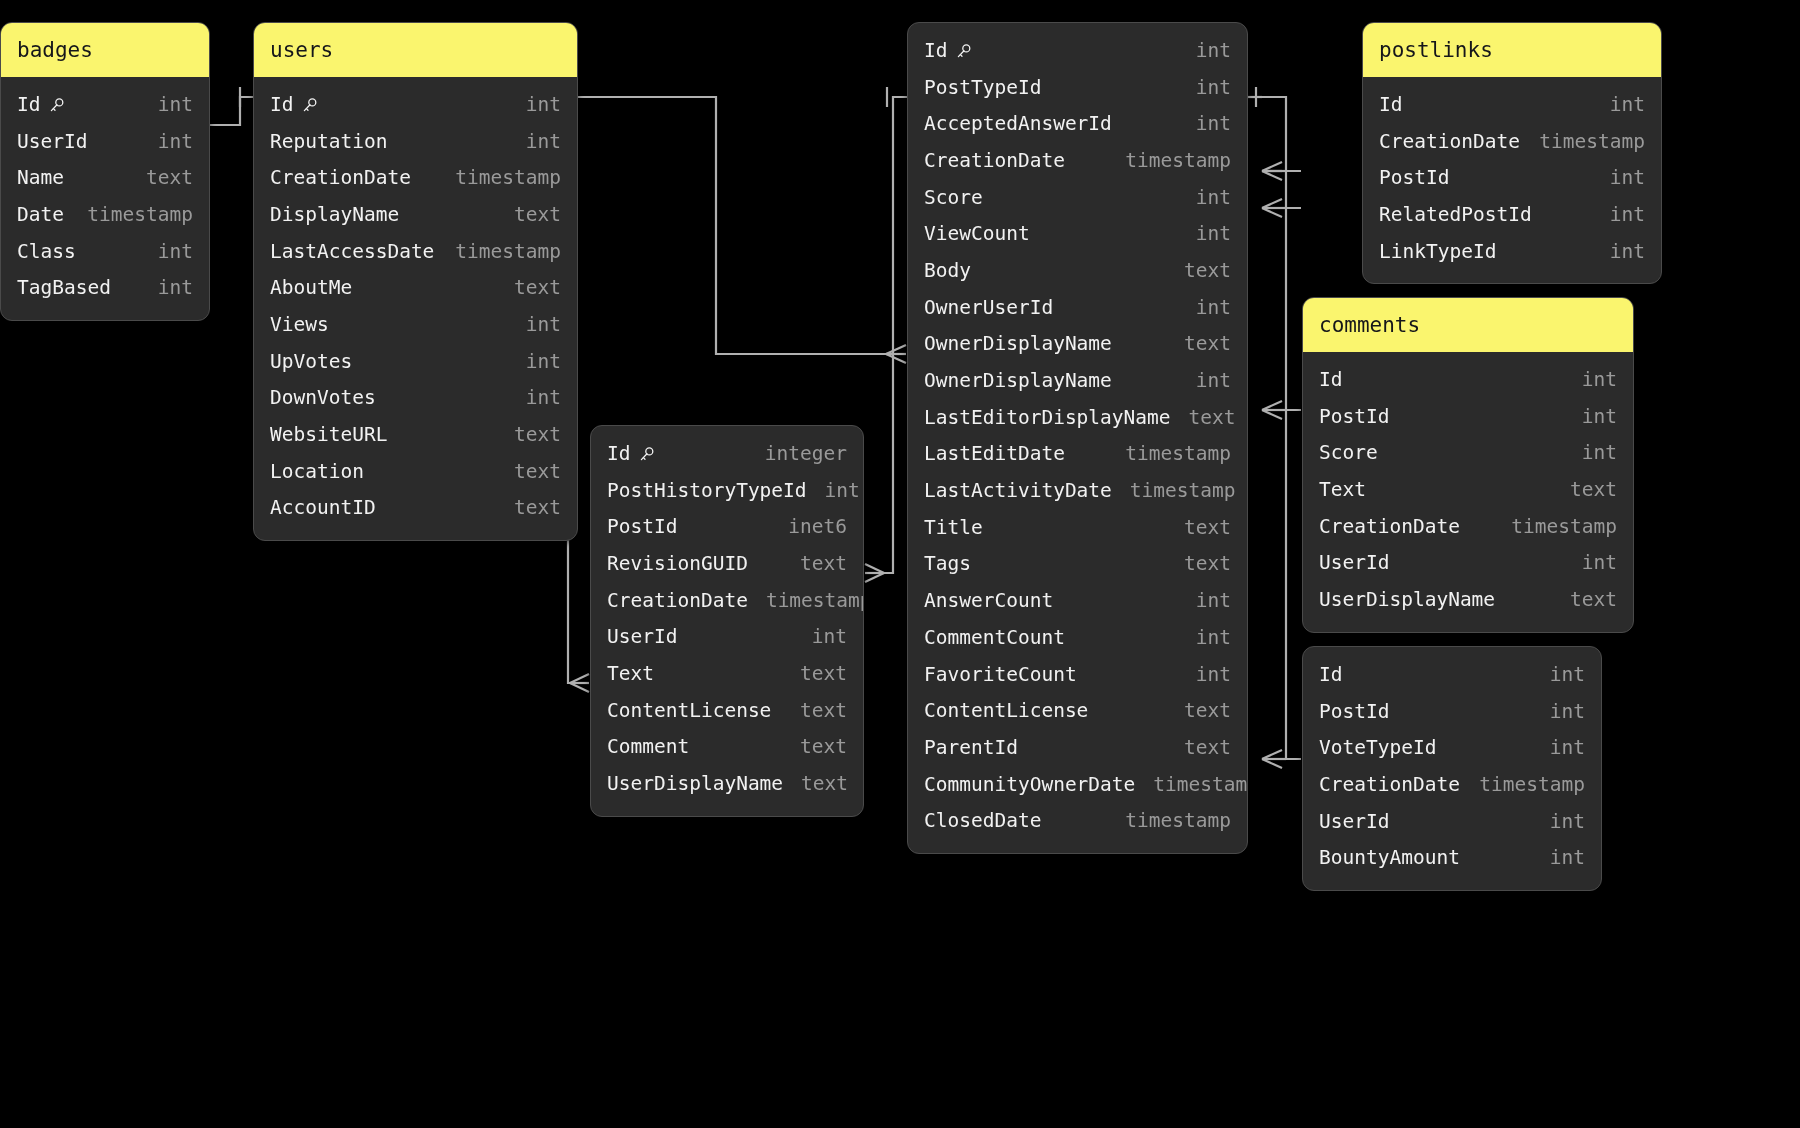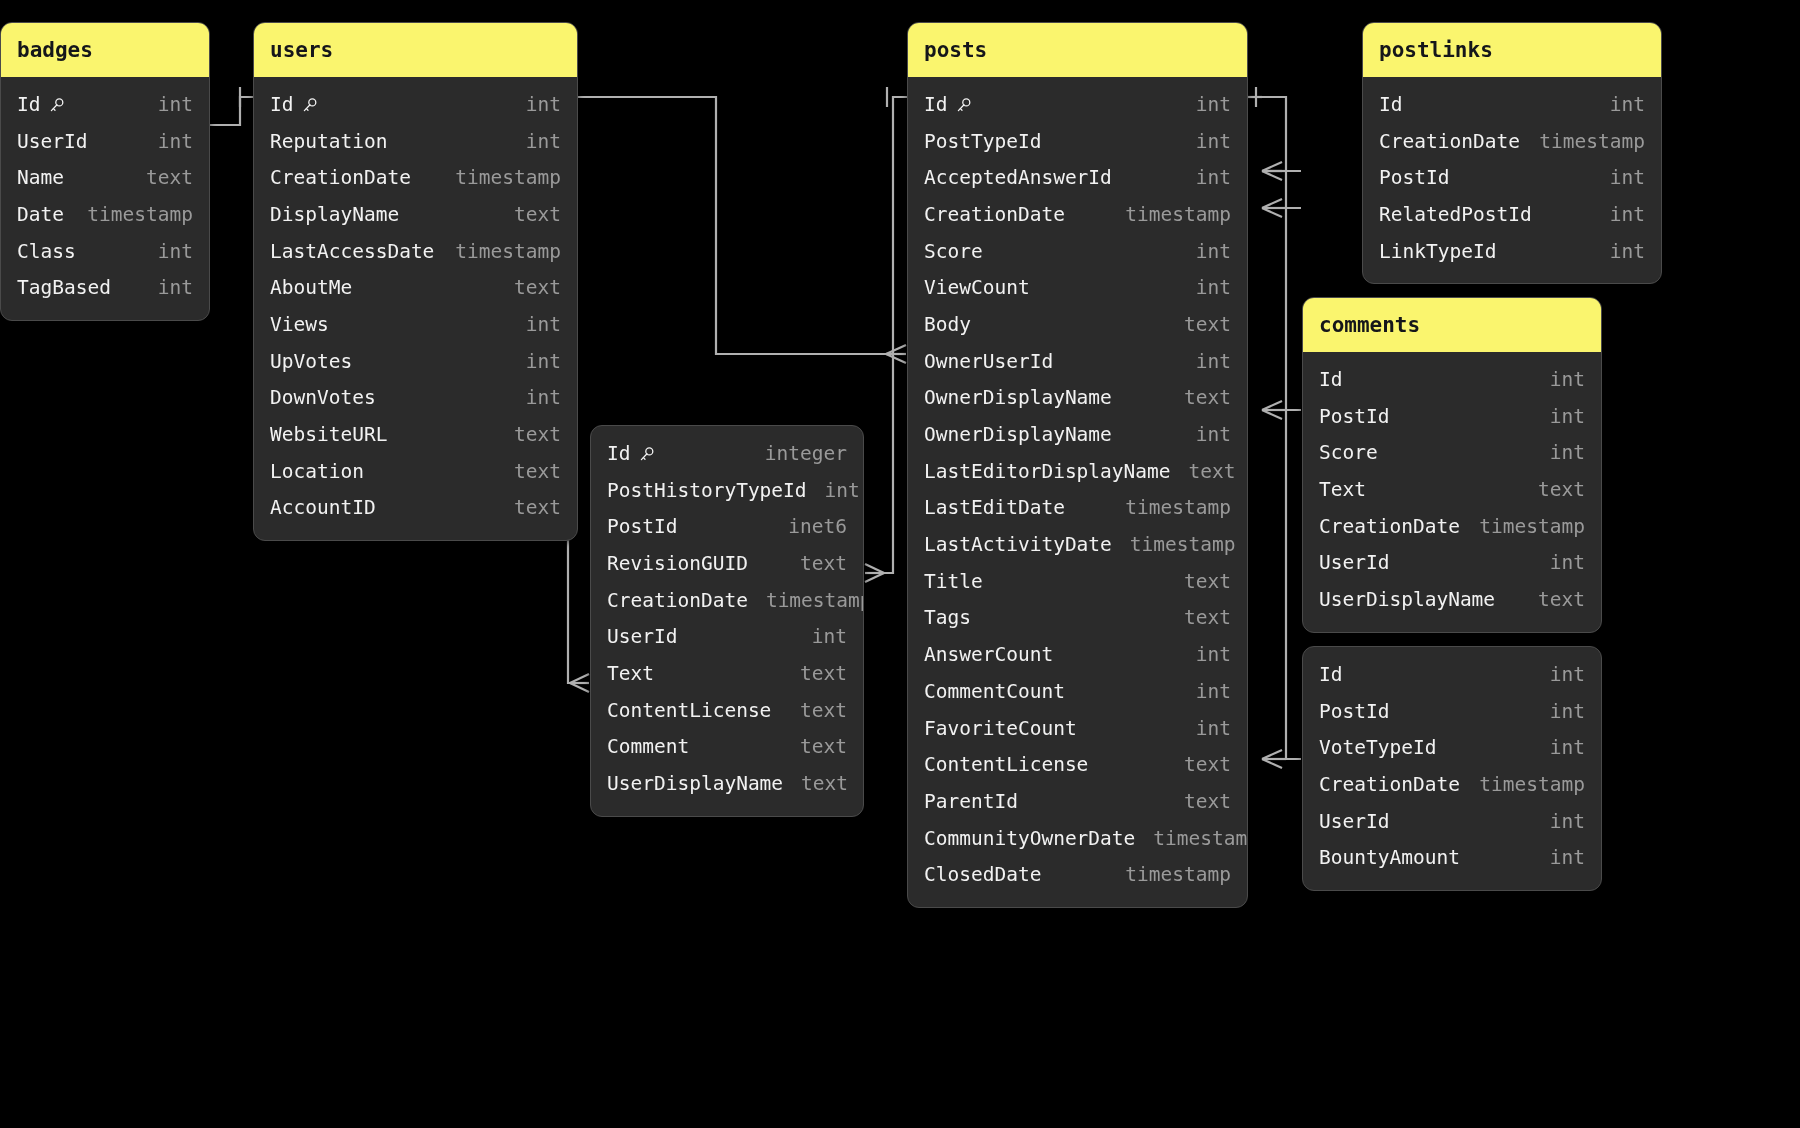--- a/index.html
+++ b/index.html
@@ -36,21 +36,21 @@
     border-radius: 12px;
     background: #2b2b2b;
     border: 1px solid #4a4a4a;
     box-sizing: border-box;
     overflow: hidden;
     box-shadow: 0 2px 6px rgba(0,0,0,0.6);
   }
   .table-header {
     background: #faf56e;
     color: #15161a;
-    font-weight: bold;
+    font-weight: normal;
     font-size: 21px;
     line-height: 1;
     padding: 17px 16px 16px 16px;
     letter-spacing: 0px;
     white-space: nowrap;
   }
   .table-body {
     padding: 9px 0 14px 0;
   }
   .field-row {
@@ -372,21 +372,20 @@
           <div class="field-row">
     <span class="field-name">
       <span class="field-label">UserDisplayName</span>
 
     </span>
     <span class="field-type">text</span>
   </div>
         </div>
   </div>
       <div class="table-card" style="left: 907px; top: 22px; width: 341px;">
-    <div class="table-header">posts</div>
     <div class="table-body">
           <div class="field-row">
     <span class="field-name">
       <span class="field-label">Id</span>
       <span class="pk-icon">
         <svg width="17" height="17" viewBox="0 0 17 17">
           <circle cx="11.3" cy="5.4" r="3.5" fill="none" stroke="#f2f2f2" stroke-width="1.3"></circle>
           <path d="M 9.0 7.8 L 3.4 13.6" stroke="#f2f2f2" stroke-width="1.3" fill="none" stroke-linecap="round"></path>
           <path d="M 5.4 11.6 L 7.0 13.2" stroke="#f2f2f2" stroke-width="1.3" fill="none" stroke-linecap="round"></path>
         </svg>
@@ -576,21 +575,21 @@
   </div>
           <div class="field-row">
     <span class="field-name">
       <span class="field-label">LinkTypeId</span>
 
     </span>
     <span class="field-type">int</span>
   </div>
         </div>
   </div>
-      <div class="table-card" style="left: 1302px; top: 297px; width: 300px;">
+      <div class="table-card" style="left: 1302px; top: 297px; width: 332px;">
     <div class="table-header">comments</div>
     <div class="table-body">
           <div class="field-row">
     <span class="field-name">
       <span class="field-label">Id</span>
 
     </span>
     <span class="field-type">int</span>
   </div>
           <div class="field-row">

